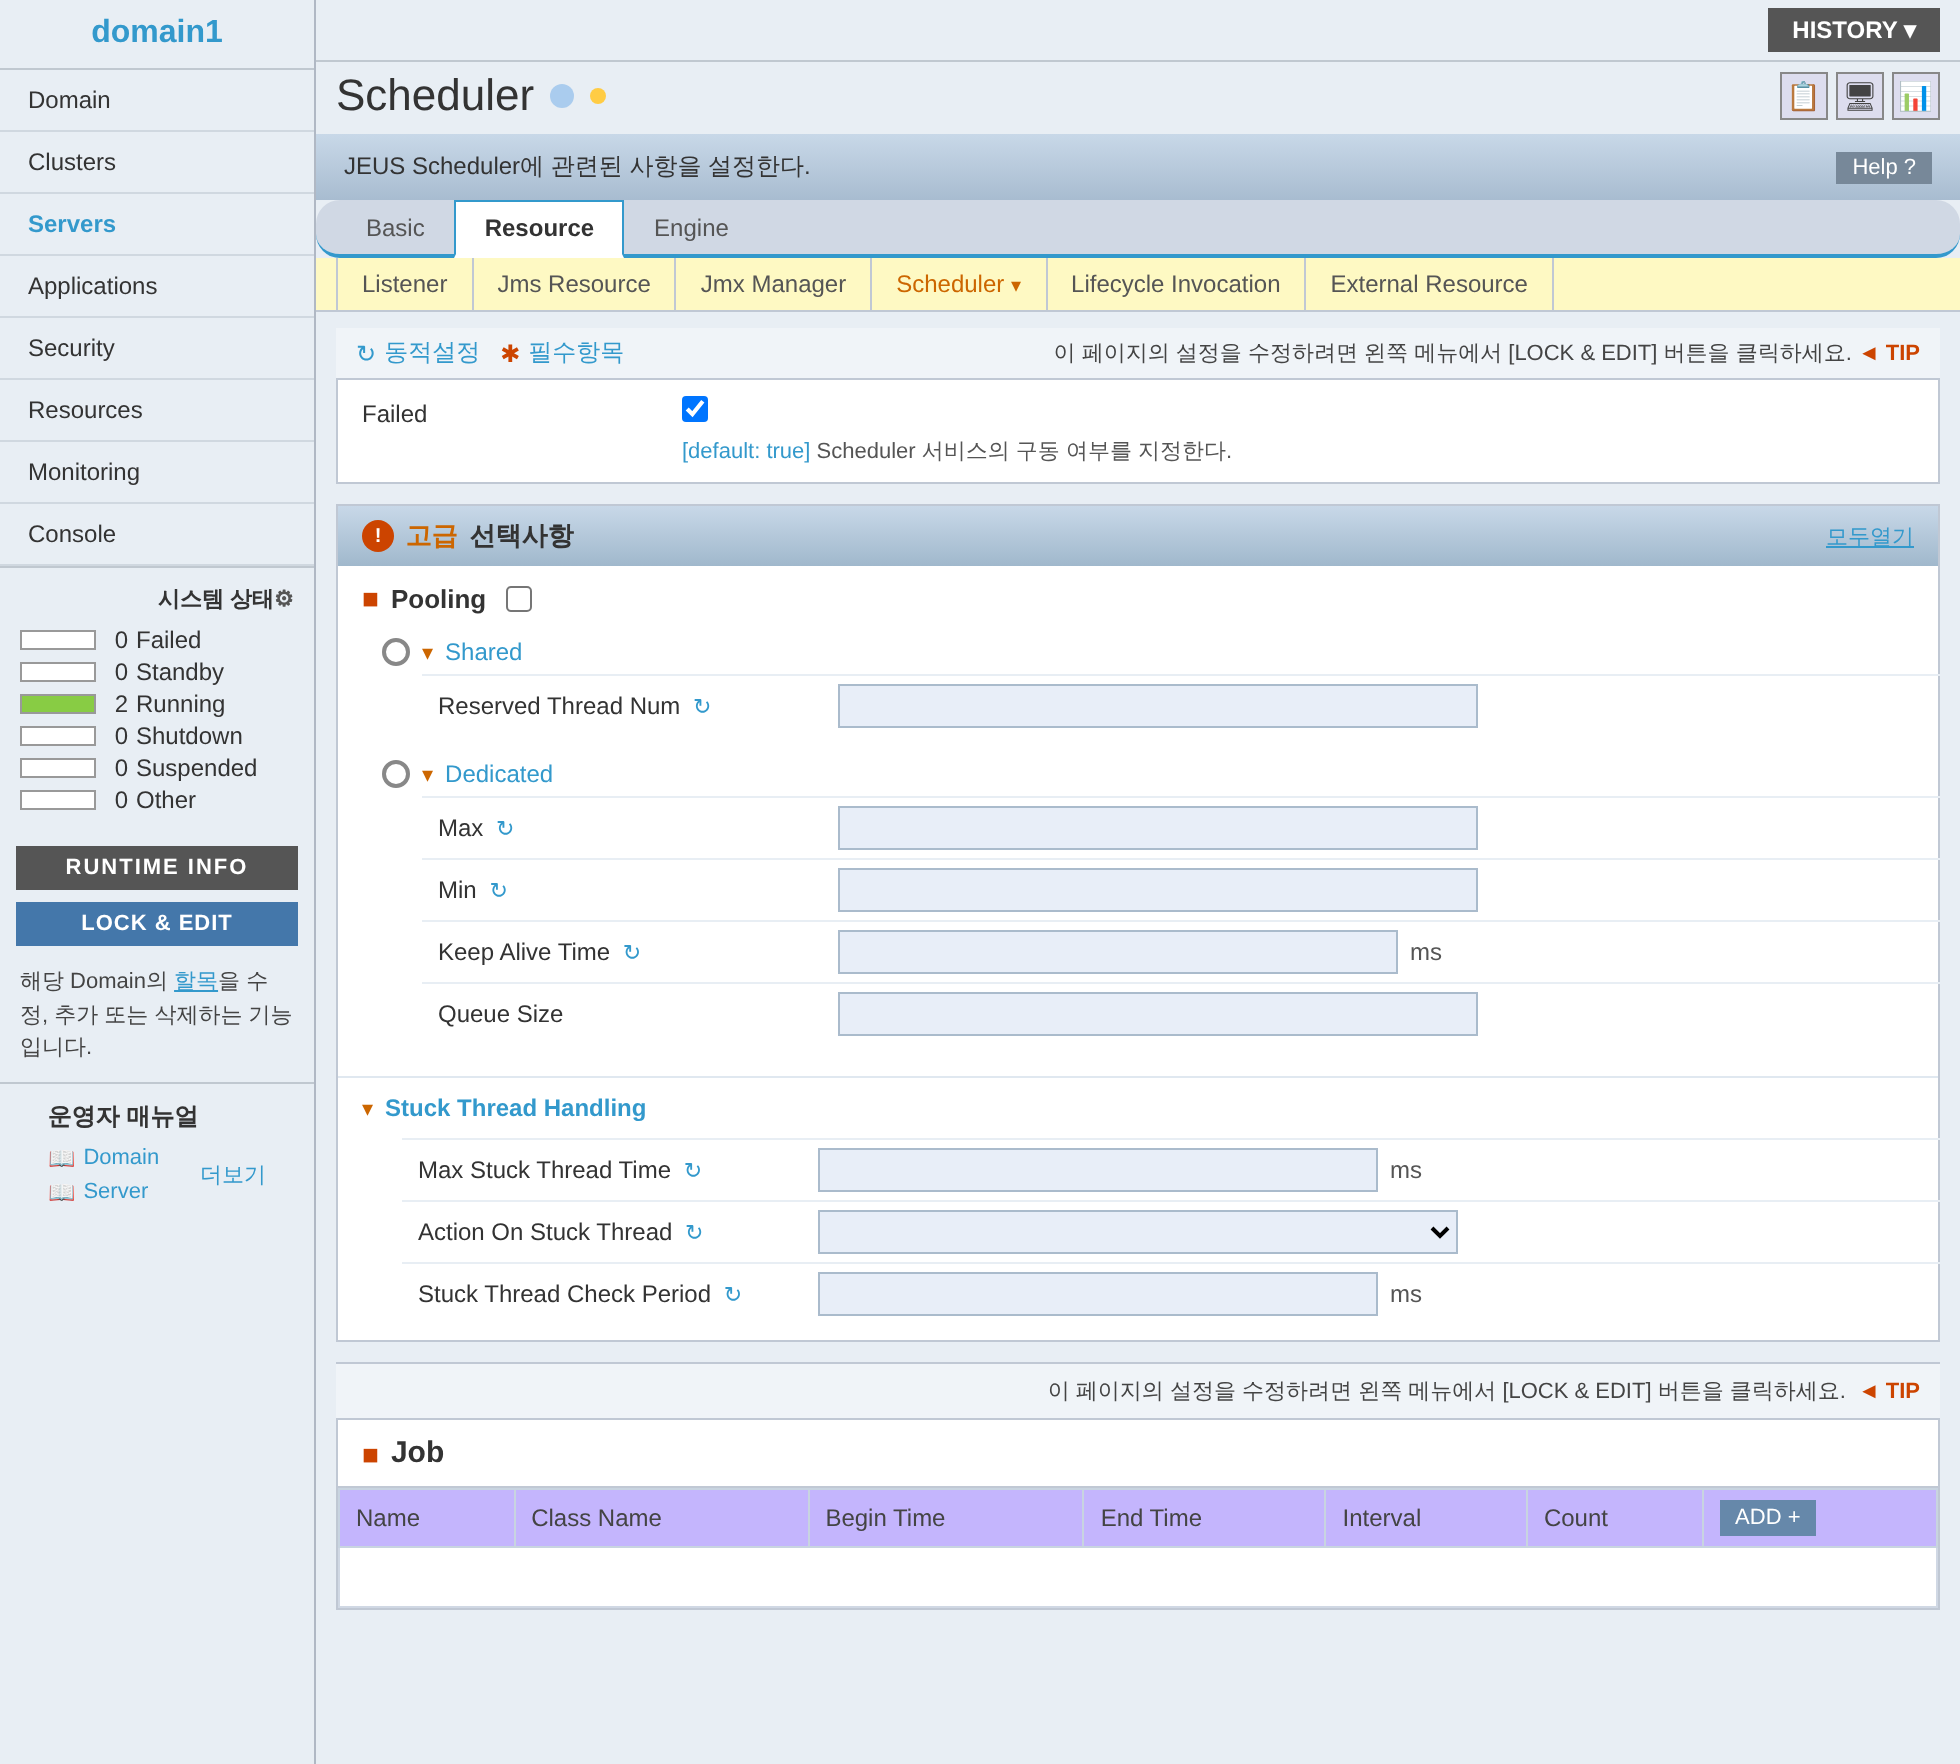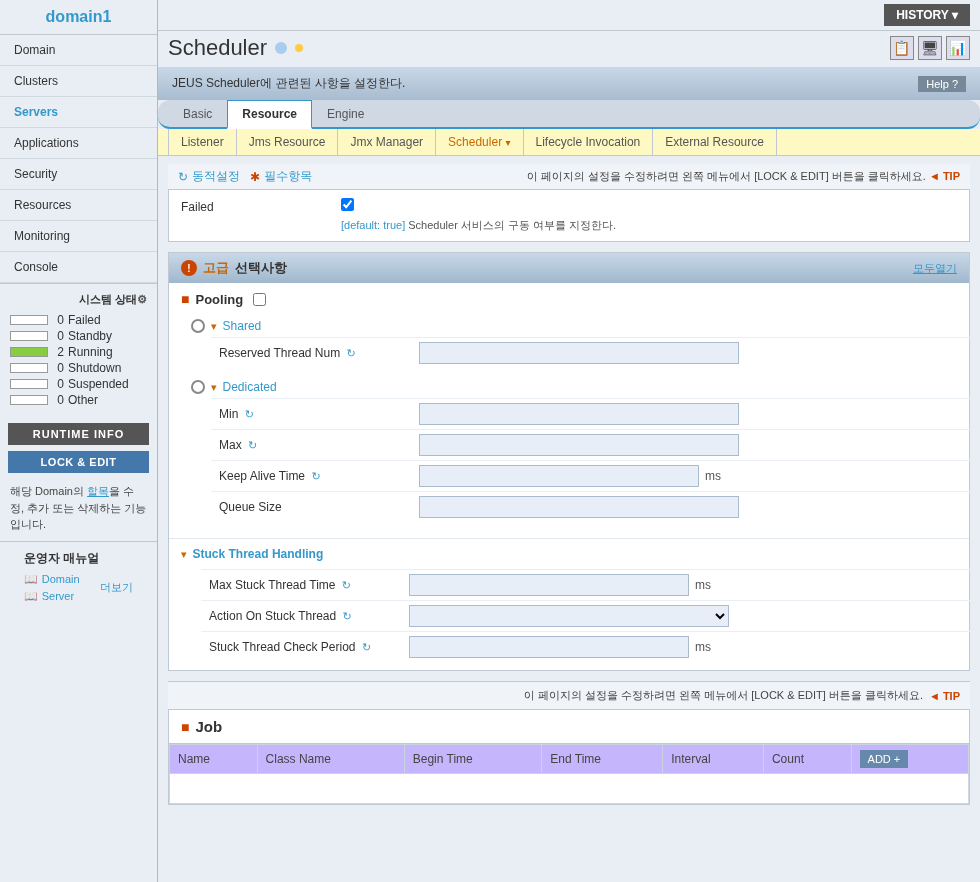--- a/index.html
+++ b/index.html
@@ -603,30 +603,30 @@
         <div class="radio-section">
           <div class="radio-header">
             <div class="radio-btn"></div>
             <span class="radio-arrow">▾</span>
             <span class="radio-label">Dedicated</span>
           </div>
           <table class="form-table">
             <tbody>
                 <tr class="form-row">
               <td class="form-label-cell">
-                <span>Min</span>
+                <span>Max</span>
                 <span class="refresh-icon">↻</span>
               </td>
               <td class="form-input-cell">
                 <input type="text" class="form-input" style="">
               </td>
             </tr>
             <tr class="form-row">
               <td class="form-label-cell">
-                <span>Max</span>
+                <span>Min</span>
                 <span class="refresh-icon">↻</span>
               </td>
               <td class="form-input-cell">
                 <input type="text" class="form-input" style="">
               </td>
             </tr>
             <tr class="form-row">
               <td class="form-label-cell">
                 <span>Keep Alive Time</span>
                 <span class="refresh-icon">↻</span>

